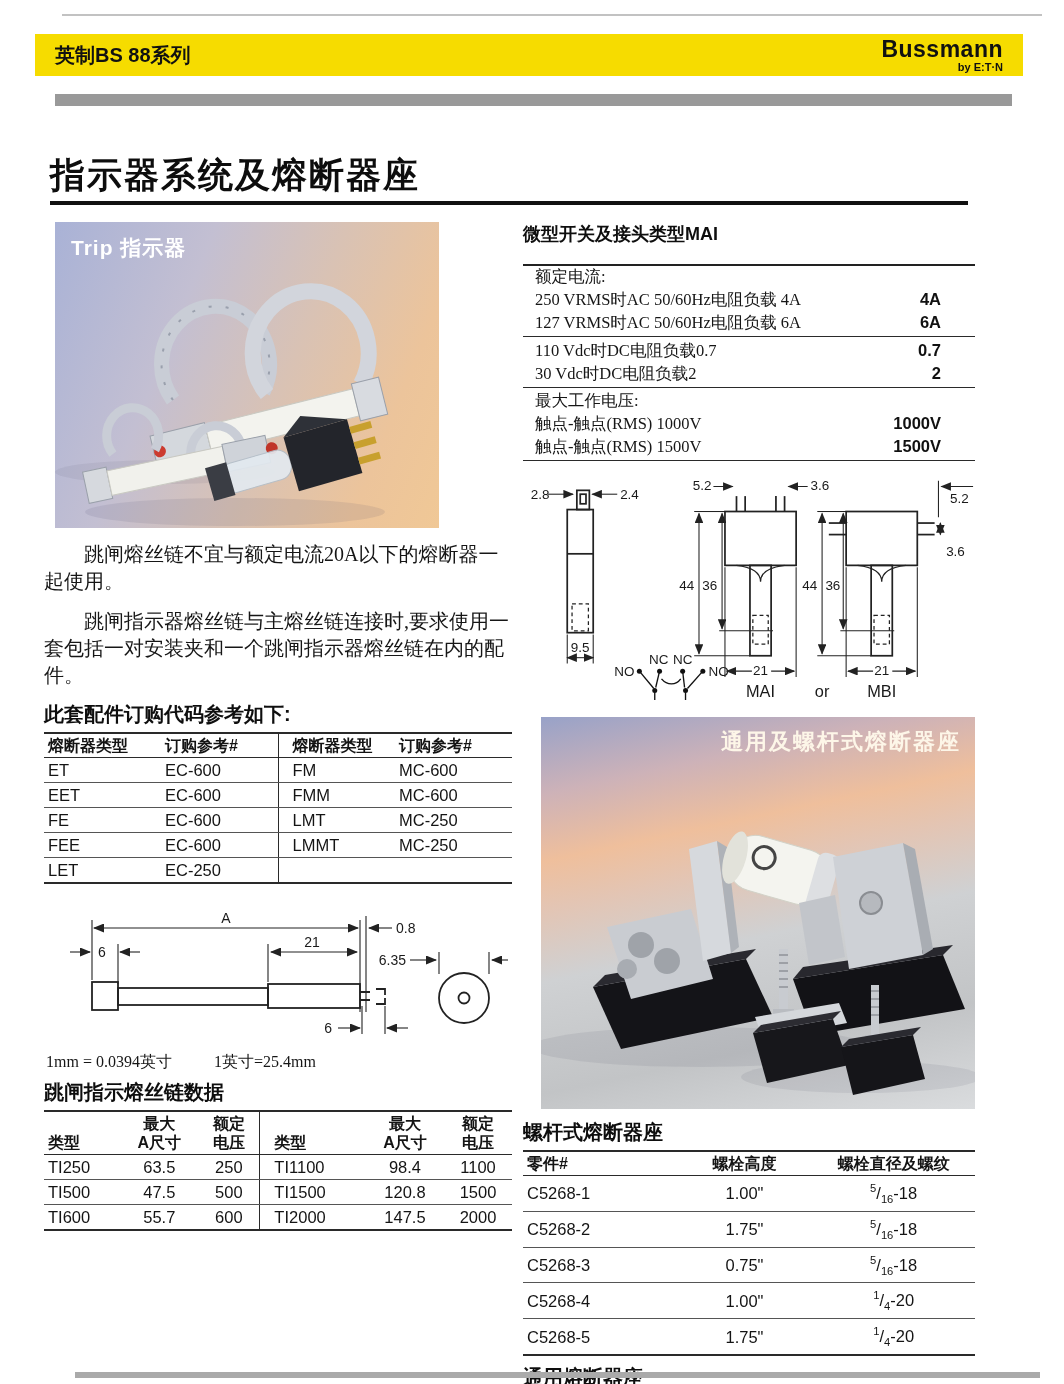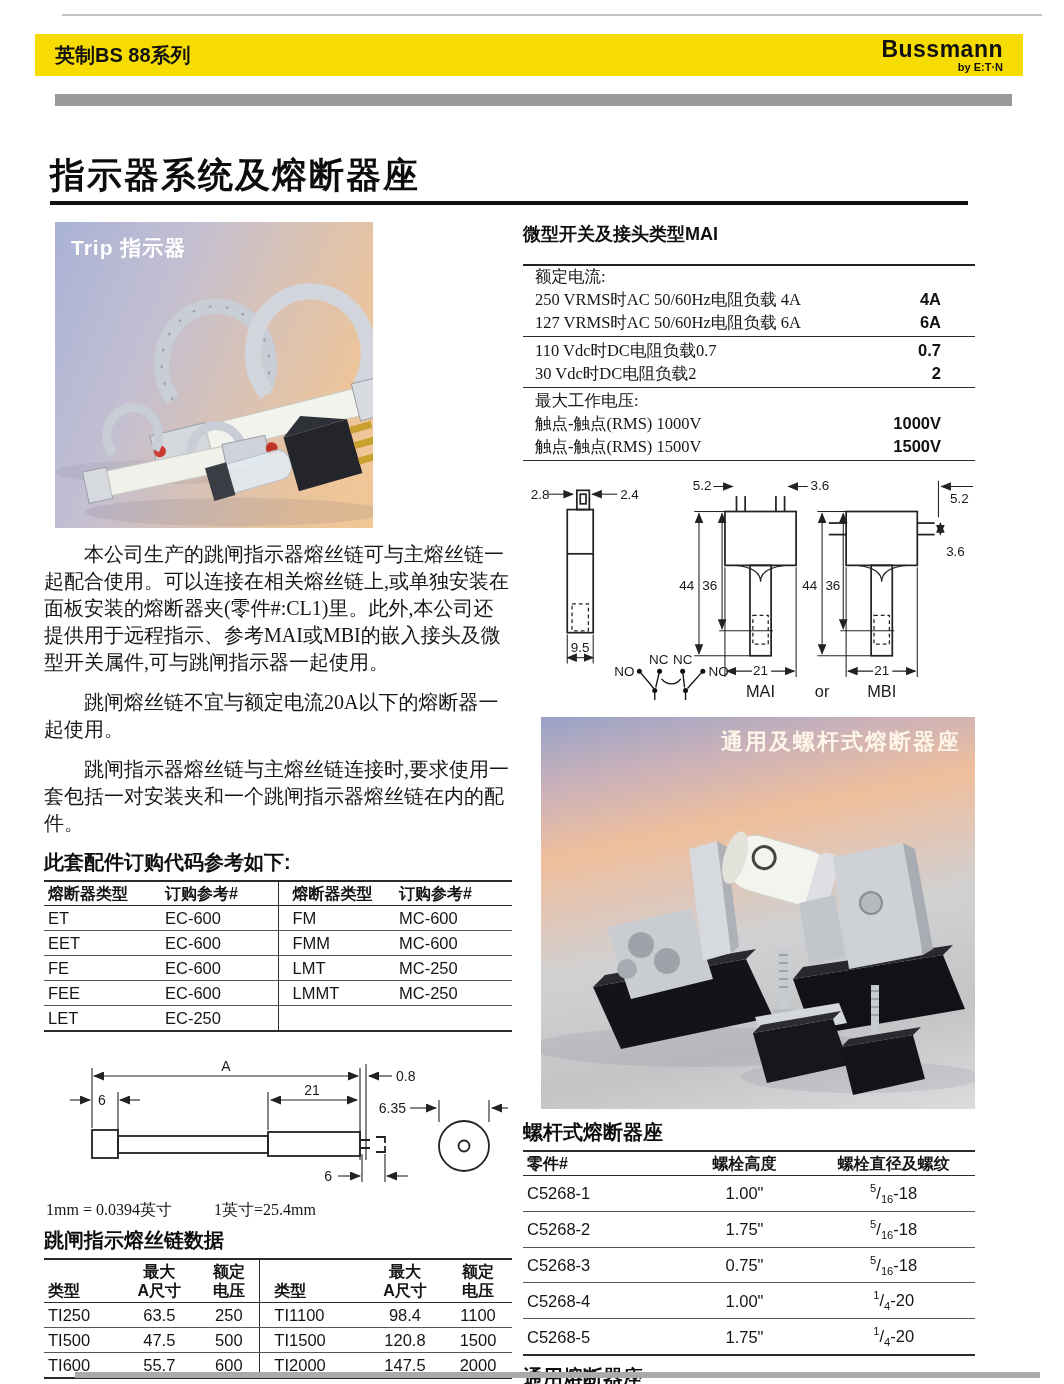--- a/index.html
+++ b/index.html
@@ -15,21 +15,21 @@
   .brand .bsub{font-family:"Liberation Sans",sans-serif;font-weight:bold;font-size:11px;color:#111;margin-top:1px;text-align:right;}
   .gray-bar{position:absolute;left:55px;top:94px;width:957px;height:12px;background:#999999;}
   
   .page-title{position:absolute;left:50px;top:152px;width:920px;font-size:35px;font-weight:bold;
               letter-spacing:2px;color:#0d0d0d;}
   .title-rule{position:absolute;left:50px;top:201px;width:918px;height:4px;background:#111;}
   
   .col-left{position:absolute;left:44px;top:222px;width:468px;}
   .col-right{position:absolute;left:523px;top:222px;width:452px;}
   
-  .photo-trip{position:relative;margin-left:11px;width:318px;height:306px;overflow:hidden;
+  .photo-trip{position:relative;margin-left:11px;width:384px;height:306px;overflow:hidden;
       background:linear-gradient(112deg,#a9b2d6 0%,#c3bfd2 32%,#d9c2b4 58%,#ecc49b 82%,#f0c896 100%);}
   .photo-trip .photo-label{position:absolute;left:16px;top:12px;color:#ffffff;
       font-family:"Liberation Sans",sans-serif;font-weight:bold;font-size:21px;letter-spacing:1px;}
   .photo-holders{position:relative;margin:12px 0 0 18px;width:434px;height:392px;overflow:hidden;
       background:linear-gradient(168deg,#98a2c8 0%,#cdb2b8 16%,#efbf9c 30%,#e3c5b4 40%,#cfd1d3 55%,#c2c4c6 78%,#dadcde 100%);}
   .photo-holders .photo-label{position:absolute;right:14px;top:10px;color:#fdf6e8;
       font-family:"Liberation Sans",sans-serif;font-weight:bold;font-size:22px;letter-spacing:2px;}
   
   .para{margin:13px 0 0 0;font-size:20px;line-height:27px;text-indent:2em;color:#161616;}
   .sec-heading{margin:12px 0 4px 0;font-family:"Liberation Sans",sans-serif;
@@ -128,21 +128,20 @@
           <rect x="24" y="-2" width="66" height="56" fill="#23252b"></rect>
           <polygon points="24,-2 46,-18 90,-2" fill="#2e3138"></polygon>
           <rect x="90" y="6" width="22" height="7" fill="#c8a02e"></rect>
           <rect x="90" y="22" width="22" height="7" fill="#c8a02e"></rect>
           <rect x="90" y="38" width="22" height="7" fill="#c8a02e"></rect>
         </g>
       </svg>
       <div class="photo-label">Trip 指示器</div>
     </div>
 
-    <p class="para">本公司生产的跳闸指示器熔丝链可与主熔丝链一起配合使用。可以连接在相关熔丝链上,或单独安装在面板安装的熔断器夹(零件#:CL1)里。此外,本公司还提供用于远程指示、参考MAI或MBI的嵌入接头及微型开关属件,可与跳闸指示器一起使用。</p>
     <p class="para">跳闸熔丝链不宜与额定电流20A以下的熔断器一起使用。</p>
     <p class="para">跳闸指示器熔丝链与主熔丝链连接时,要求使用一套包括一对安装夹和一个跳闸指示器熔丝链在内的配件。</p>
 
     <div class="sec-heading">此套配件订购代码参考如下:</div>
 
     <table class="tbl ord">
         <thead>
           <tr>
             <th>熔断器类型</th>
             <th>订购参考#</th>

